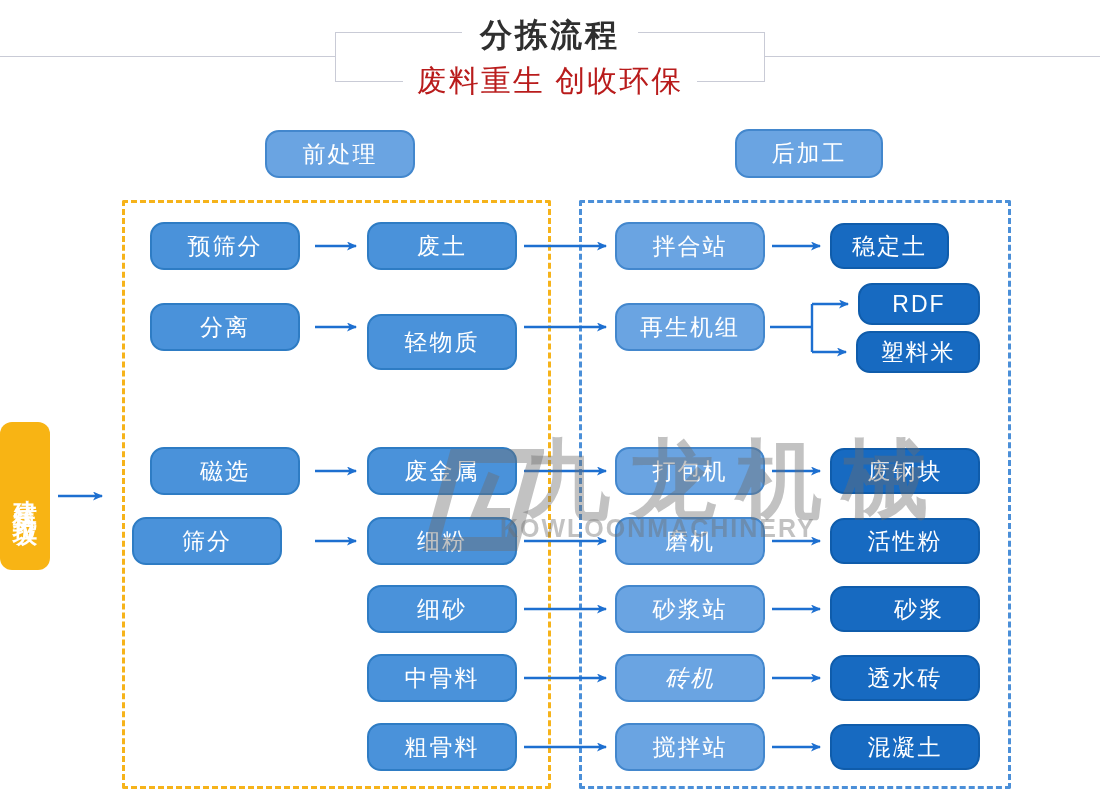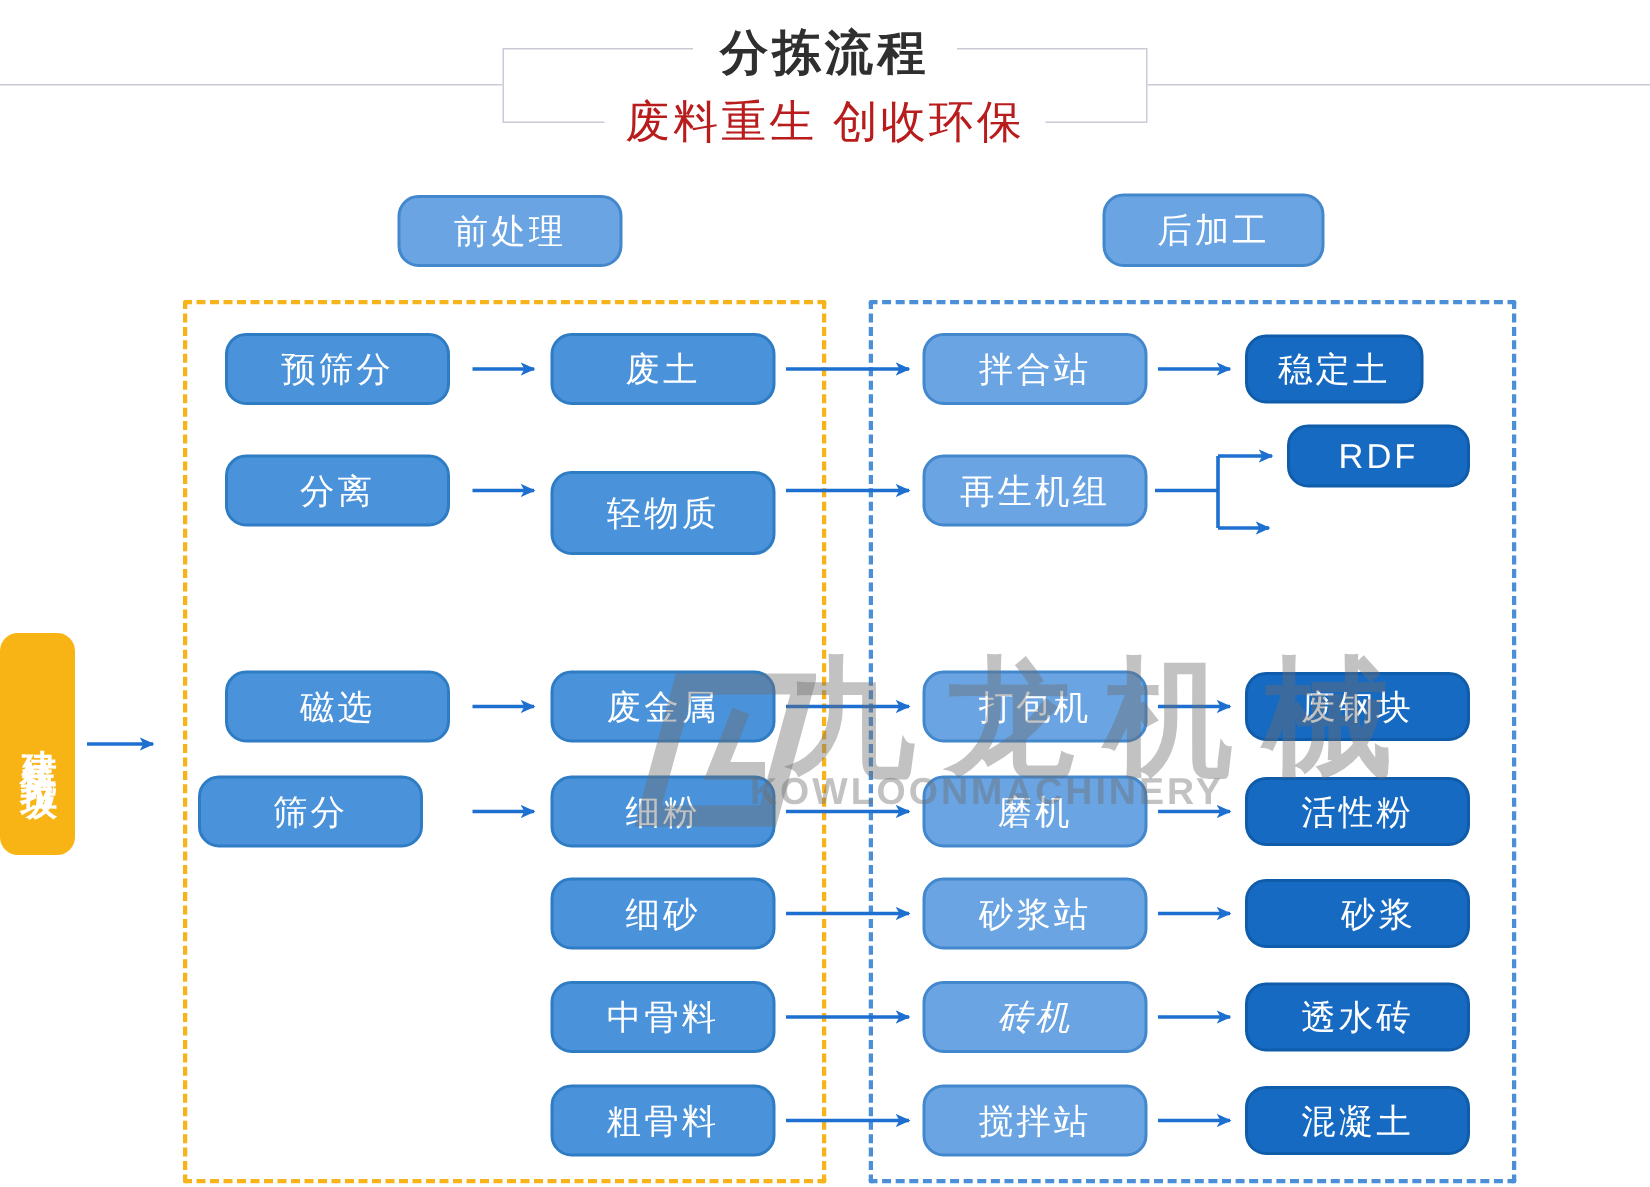--- a/index.html
+++ b/index.html
@@ -79,20 +79,21 @@
   <div class="node nodeB" style="left:615px;top:222px;width:150px;height:48px;">拌合站</div>
   <div class="node nodeB" style="left:615px;top:303px;width:150px;height:48px;">再生机组</div>
   <div class="node nodeB" style="left:615px;top:447px;width:150px;height:48px;">打包机</div>
   <div class="node nodeB" style="left:615px;top:517px;width:150px;height:48px;">磨机</div>
   <div class="node nodeB" style="left:615px;top:585px;width:150px;height:48px;">砂浆站</div>
   <div class="node nodeB" style="left:615px;top:654px;width:150px;height:48px;font-style:italic;">砖机</div>
   <div class="node nodeB" style="left:615px;top:723px;width:150px;height:48px;">搅拌站</div>
 
   <div class="node nodeC" style="left:830px;top:223px;width:119px;height:46px;">稳定土</div>
   <div class="node nodeC" style="left:858px;top:283px;width:122px;height:42px;">RDF</div>
+  <div class="node nodeC" style="left:856px;top:331px;width:124px;height:42px;">塑料米</div>
   <div class="node nodeC" style="left:830px;top:448px;width:150px;height:46px;">废钢块</div>
   <div class="node nodeC" style="left:830px;top:518px;width:150px;height:46px;text-align:center;">活性粉</div>
   <div class="node nodeC" style="left:830px;top:586px;width:150px;height:46px;padding-left:28px;">砂浆</div>
   <div class="node nodeC" style="left:830px;top:655px;width:150px;height:46px;">透水砖</div>
   <div class="node nodeC" style="left:830px;top:724px;width:150px;height:46px;">混凝土</div>
 
   <svg class="arrows" width="1100" height="791" viewBox="0 0 1100 791">
     <defs>
       <marker id="ah" markerWidth="11" markerHeight="10" refX="9" refY="4.5" orient="auto" markerUnits="userSpaceOnUse">
         <path d="M0,0 L10,4.5 L0,9 L2.6,4.5 Z" fill="#1d6fd0"></path>

